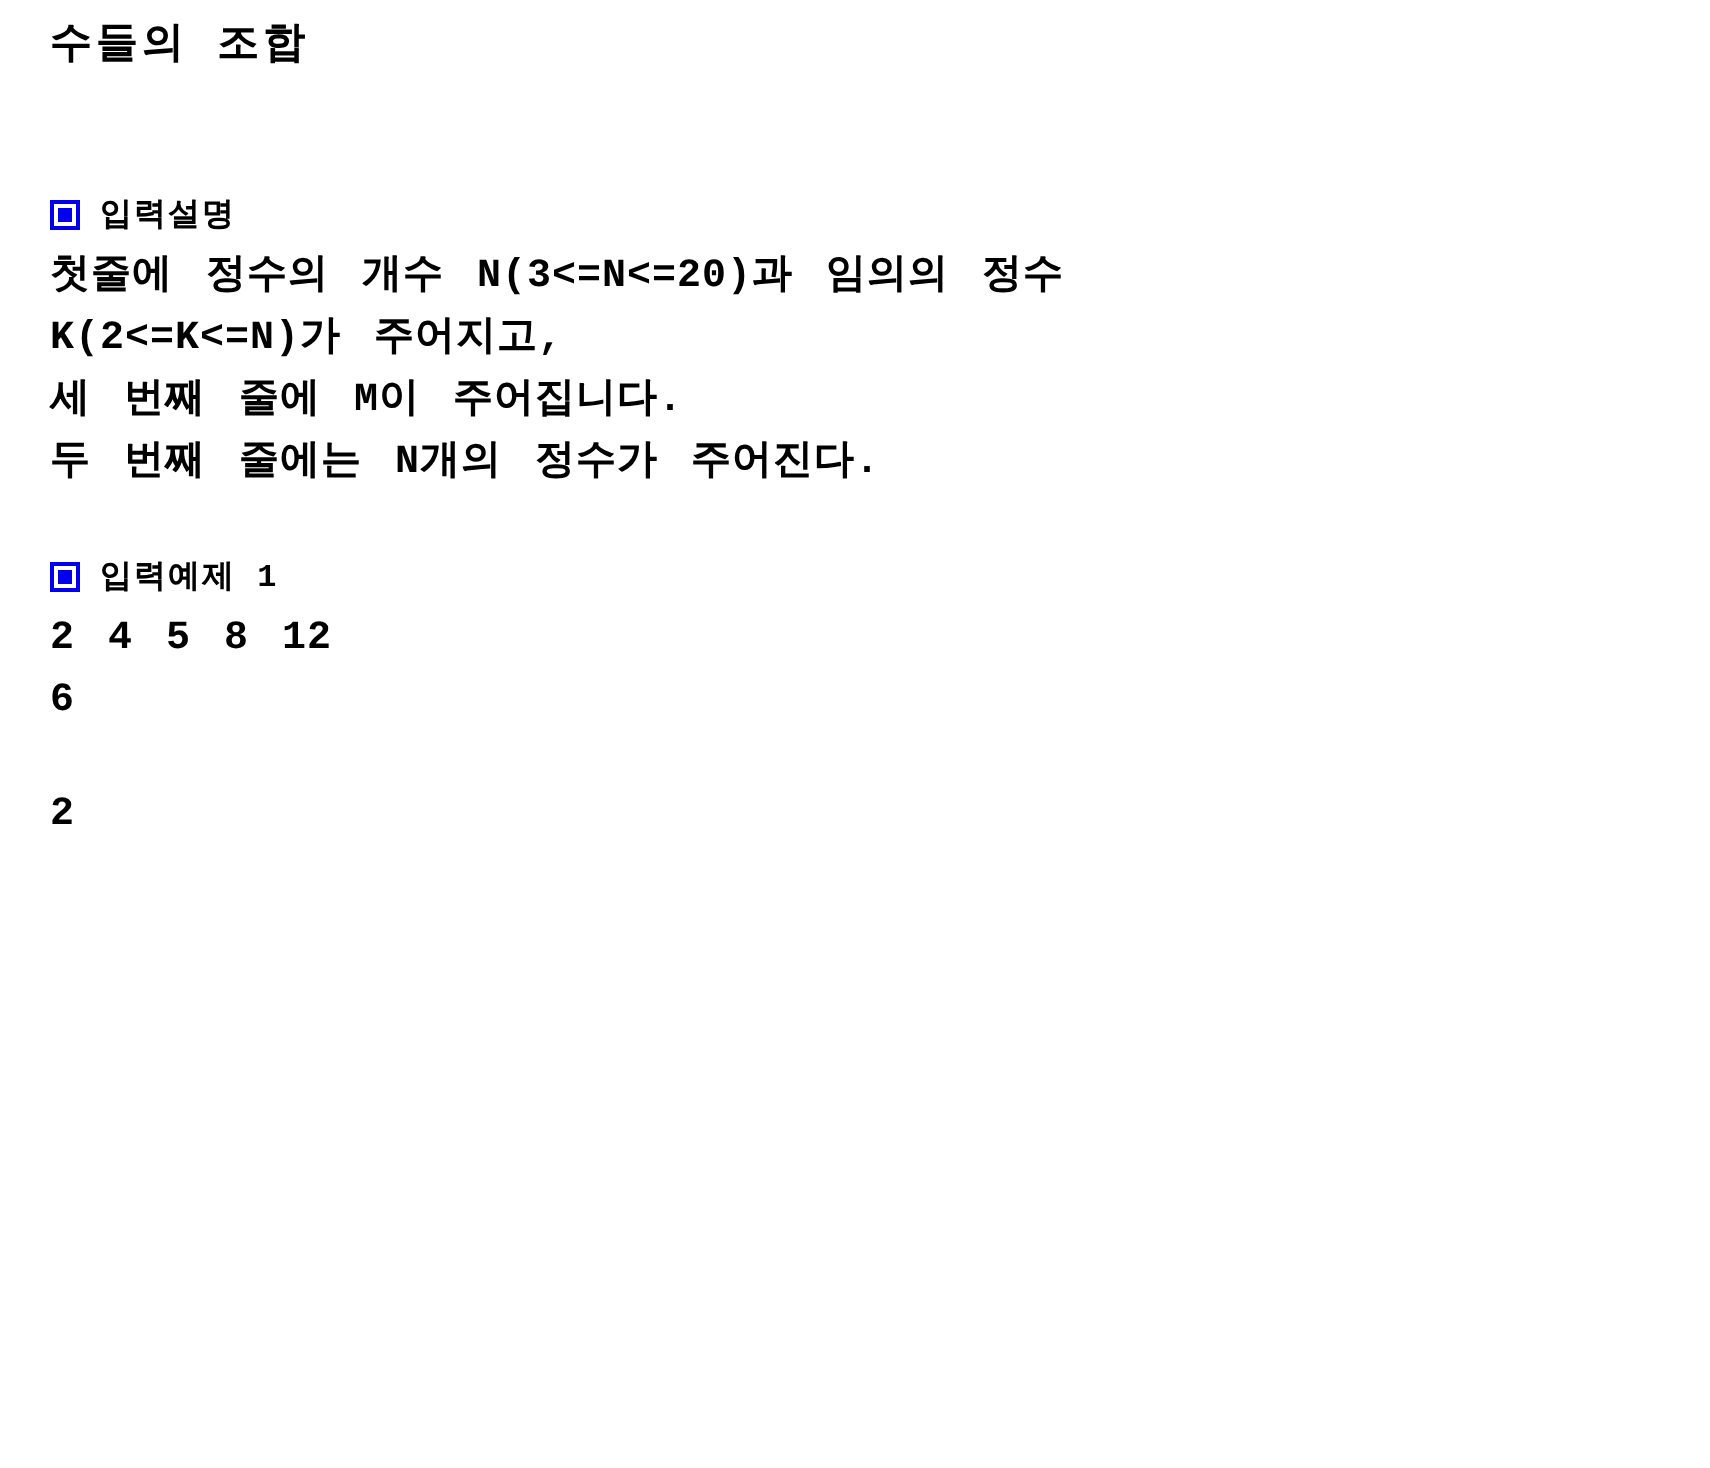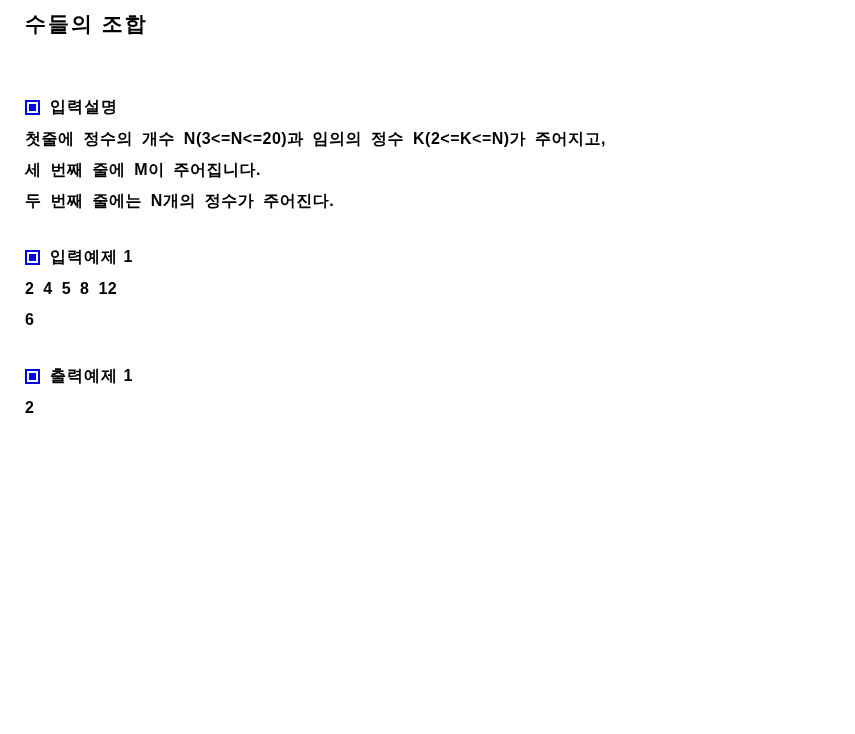--- a/index.html
+++ b/index.html
@@ -11,20 +11,21 @@
     font-weight: bold;
   }
   .page {
     position: relative;
     width: 684px;
     height: 734px;
     box-sizing: border-box;
     padding: 12px 13px 0 25px;
     overflow: hidden;
     background: #ffffff;
+    font-family: Liberation Mono, monospace;
   }
   .doc-title {
     font-size: 21px;
     line-height: 24px;
     letter-spacing: 2px;
   }
   .description {
     margin-top: 46px;
   }
   .para {
@@ -55,21 +56,21 @@
     align-items: center;
     justify-content: center;
     flex: 0 0 auto;
   }
   .bullet-inner {
     width: 7px;
     height: 7px;
     background: #0000EE;
   }
   .line {
-    font-size: 16px;
+    font-size: 20px;
     line-height: 31px;
     word-spacing: 4px;
     letter-spacing: 0.5px;
     white-space: pre-wrap;
   }
 </style>
 </head>
 <body>
 
 <div class="page">
@@ -97,22 +98,16 @@
       <span class="bullet" style="border-color: rgb(0, 0, 238);">
           <span class="bullet-inner" style="background: rgb(0, 0, 238);"></span>
         </span>
       <span>입력예제 1</span>
     </div>
     <div class="line">2 4 5 8 12</div>
     <div class="line">6</div>
   </div>
 
   <div class="section section-output-ex">
-    <div class="section-header">
-      <span class="bullet" style="border-color: rgb(0, 0, 238);">
-          <span class="bullet-inner" style="background: rgb(0, 0, 238);"></span>
-        </span>
-      <span>출력예제 1</span>
-    </div>
     <div class="line">2</div>
   </div>
 
 </div>
 
 </body></html>

